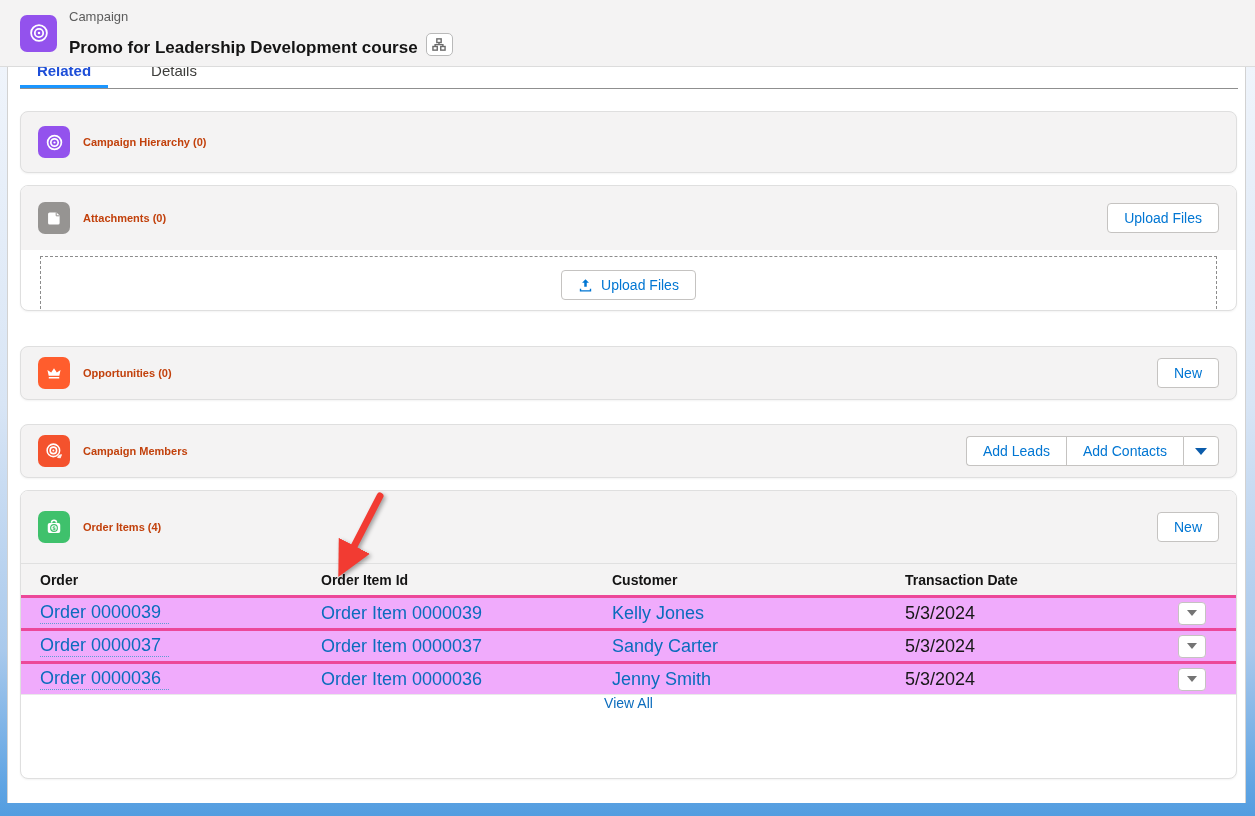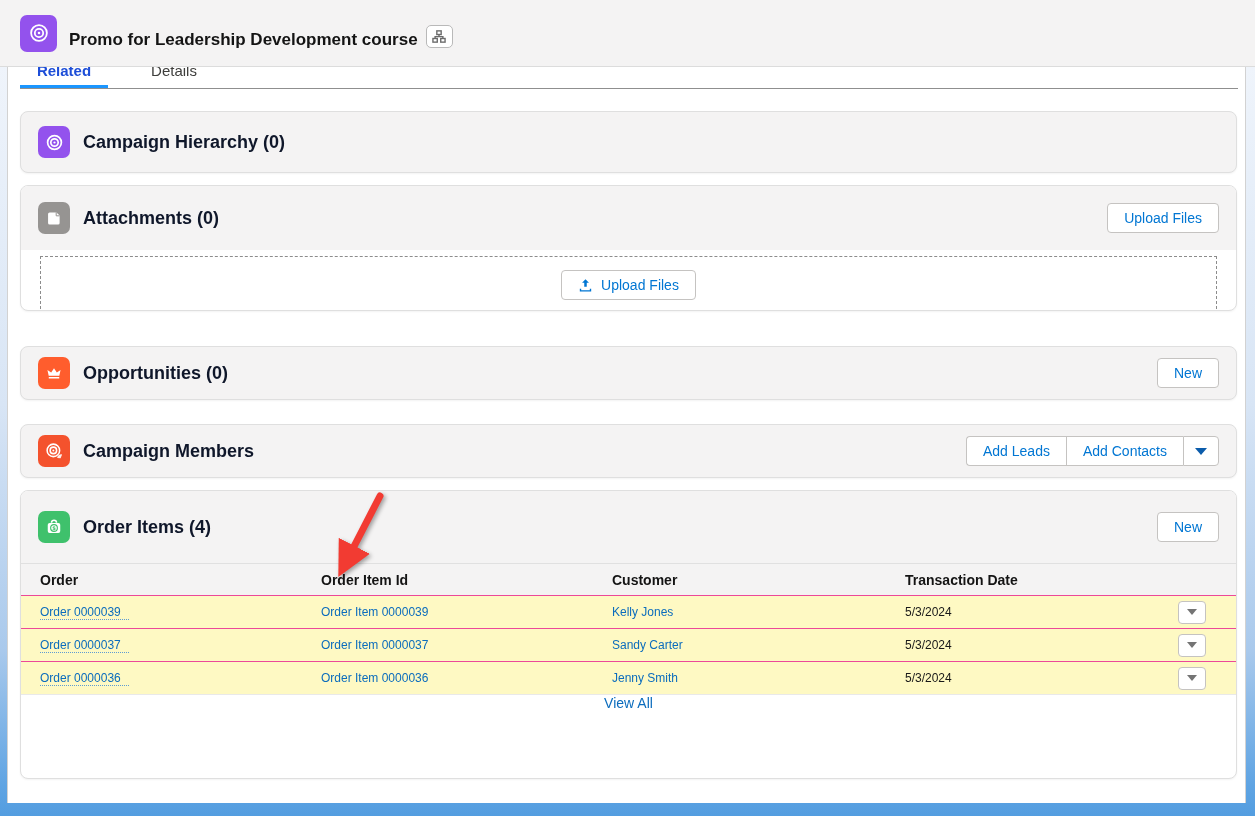--- a/index.html
+++ b/index.html
@@ -57,21 +57,21 @@
   .card {
     border:1px solid #dfdfdf; border-radius:8px; background:#fff;
     box-shadow:0 1px 2px rgba(0,0,0,0.05); overflow:hidden;
   }
   .card.flat { background:#f4f3f3; }
   .card-head { display:flex; align-items:center; padding:0 17px; }
   .icon-tile {
     width:32px; height:32px; border-radius:7px; flex:0 0 auto;
     display:flex; align-items:center; justify-content:center;
   }
-  .card-title { font-size:18px; font-weight:bold; color:#0f172a; margin-left:13px; }
+  .card-title { font-size:11px; font-weight:bold; color:#c2410c; margin-left:13px; }
   .head-actions { margin-left:auto; display:flex; align-items:center; }
   .sf-btn {
     height:30px; padding:0 16px; background:#fff; border:1px solid #c5c3c1;
     border-radius:4px; color:#0176d3; font-size:14px; font-family:inherit;
     cursor:pointer; display:inline-flex; align-items:center; justify-content:center;
   }
   .btn-group { display:flex; }
   .btn-group .sf-btn { border-radius:0; border-right-width:0; }
   .btn-group .sf-btn:first-child { border-radius:4px 0 0 4px; }
   .btn-group .sf-btn.menu-btn { border-radius:0 4px 4px 0; border-right-width:1px; padding:0 11px; }
@@ -81,21 +81,21 @@
   .dropzone {
     margin:6px 19px 0 19px; height:88px; border:1px dashed #8c8c8c;
     display:flex; flex-direction:column; align-items:center;
   }
   .dropzone .sf-btn { margin-top:13px; }
   .drop-hint { margin-top:14px; font-size:14px; color:#2b2826; }
   .upload-glyph { margin-right:8px; display:inline-flex; }
   
   .tgrid { display:grid; grid-template-columns:281px 291px 293px 1fr 58px; align-items:center; padding-left:19px; }
   .theader { height:32px; background:#f4f3f3; border-top:1px solid #e0e0e0; font-size:14px; font-weight:bold; color:#141414; }
-  .trow { height:33px; border-top:1px solid #ec4899; font-size:12px; background:#fef9c3; }
+  .trow { height:33px; border-top:3px solid #ec4899; font-size:18px; background:#f0abfc; }
   .cell { padding-right:8px; }
   a.link { color:#0b6cbd; text-decoration:none; cursor:pointer; justify-self:start; }
   a.link.dotted { border-bottom:1px dotted #5e9cd3; }
   .date { color:#181818; }
   .actioncell { display:flex; justify-content:flex-start; }
   .rowbtn {
     width:28px; height:23px; background:#fff; border:1px solid #c5c3c1; border-radius:4px;
     display:flex; align-items:center; justify-content:center; cursor:pointer;
   }
   .viewall { height:51px; border-top:1px solid #e9e9e9; display:flex; align-items:flex-start; justify-content:center; background:#fff; }
@@ -111,20 +111,21 @@
 
 <div class="app-header">
   <div class="entity-icon">
     <svg width="24" height="24" viewBox="0 0 32 32">
       <circle cx="16" cy="16" r="10.5" fill="none" stroke="#fff" stroke-width="2.4"></circle>
       <circle cx="16" cy="16" r="5.6" fill="none" stroke="#fff" stroke-width="2.4"></circle>
       <circle cx="16" cy="16" r="1.7" fill="#fff"></circle>
     </svg>
   </div>
   <div class="header-text">
+    <div class="entity-label">Campaign</div>
     <div>
       <span class="record-title">Promo for Leadership Development course</span><button class="hier-btn">
           <svg width="14" height="13" viewBox="0 0 16 15">
         <g fill="none" stroke="#6b6b6b" stroke-width="1.6">
           <rect x="5.5" y="1" width="5" height="4.2"></rect>
           <rect x="1" y="9.8" width="5" height="4.2"></rect>
           <rect x="10" y="9.8" width="5" height="4.2"></rect>
           <path d="M8 5.2 v2.4 M3.5 9.8 V7.6 h9 v2.2"></path>
         </g>
       </svg>

